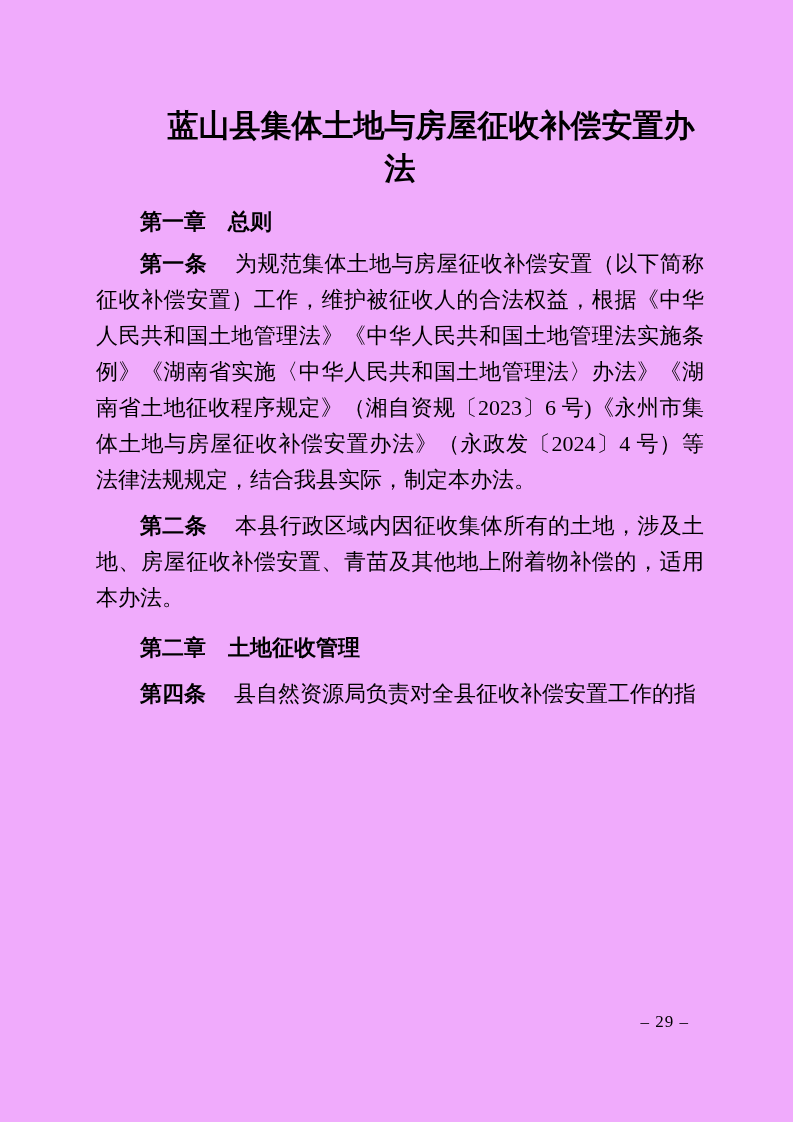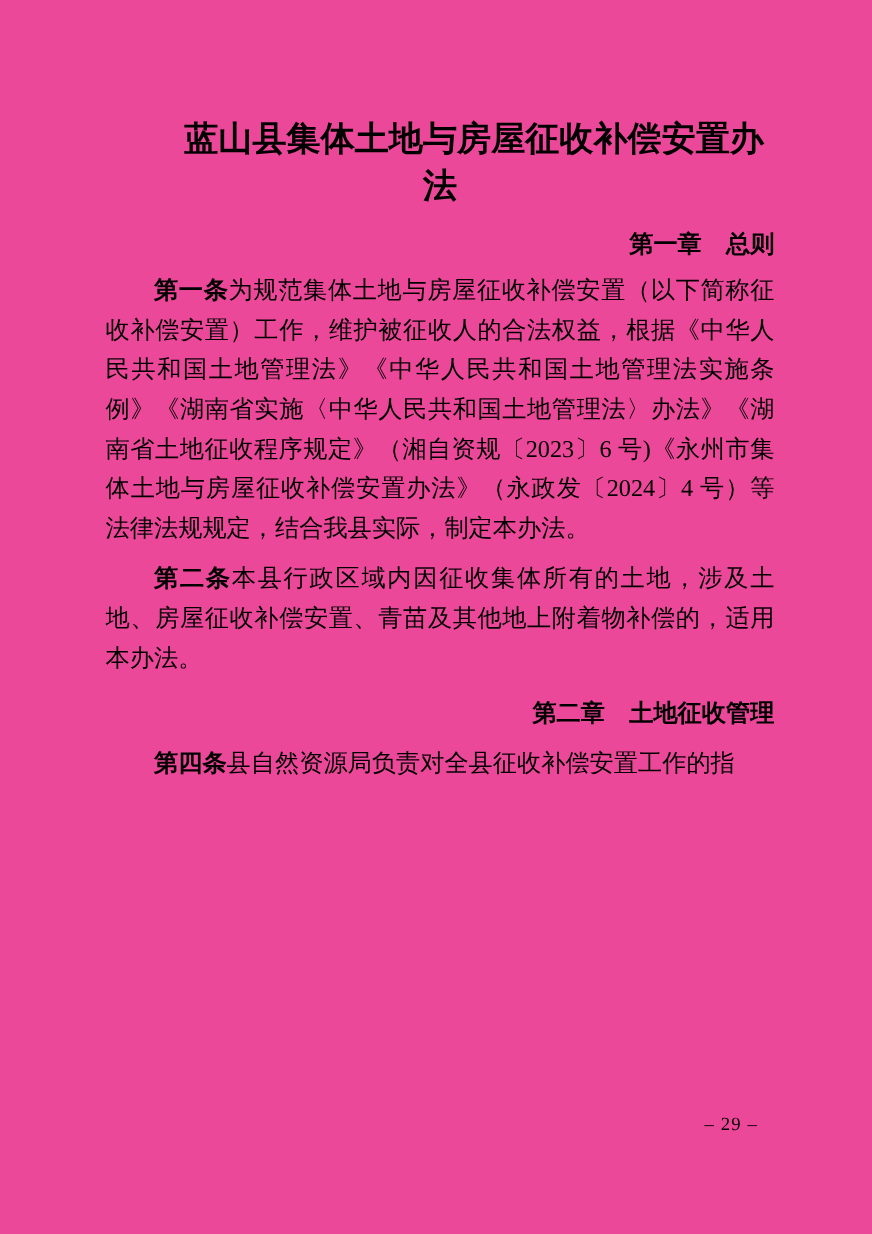--- a/index.html
+++ b/index.html
@@ -1,20 +1,20 @@
 <!DOCTYPE html>
 <html><head>
 <meta charset="utf-8">
 <style>
   html, body { margin: 0; padding: 0; background: #ffffff; }
   .page {
     position: relative;
     width: 793px;
     height: 1122px;
-    background: #ec4899;
+    background: #f0abfc;
     overflow: hidden;
     color: #000000;
     font-family: "Liberation Serif", "DejaVu Serif", serif;
   }
   .content {
     position: absolute;
     left: 96px;
     top: 0;
     width: 608px;
     padding-top: 104px;
@@ -26,34 +26,35 @@
     line-height: 43px;
     text-align: center;
     text-indent: 2em;
     margin: 0;
   }
   .chapter-heading {
     font-family: "Liberation Sans", "DejaVu Sans", sans-serif;
     font-weight: bold;
     font-size: 22px;
     line-height: 36px;
-    text-align: right;
+    text-align: left;
     text-indent: 2em;
     margin: 14px 0 0 0;
   }
   .para {
     font-size: 22px;
     line-height: 36px;
     text-align: justify;
     text-indent: 2em;
     margin: 10px 0 0 0;
   }
   .para.first-after-heading { margin-top: 6px; }
   .article-label {
     font-weight: bold;
+    margin-right: 28px;
   }
   .article-label:empty { margin-right: 0; }
   .page-number {
     position: absolute;
     top: 1012px;
     right: 104px;
     font-size: 17px;
     line-height: 20px;
     letter-spacing: 1px;
   }

